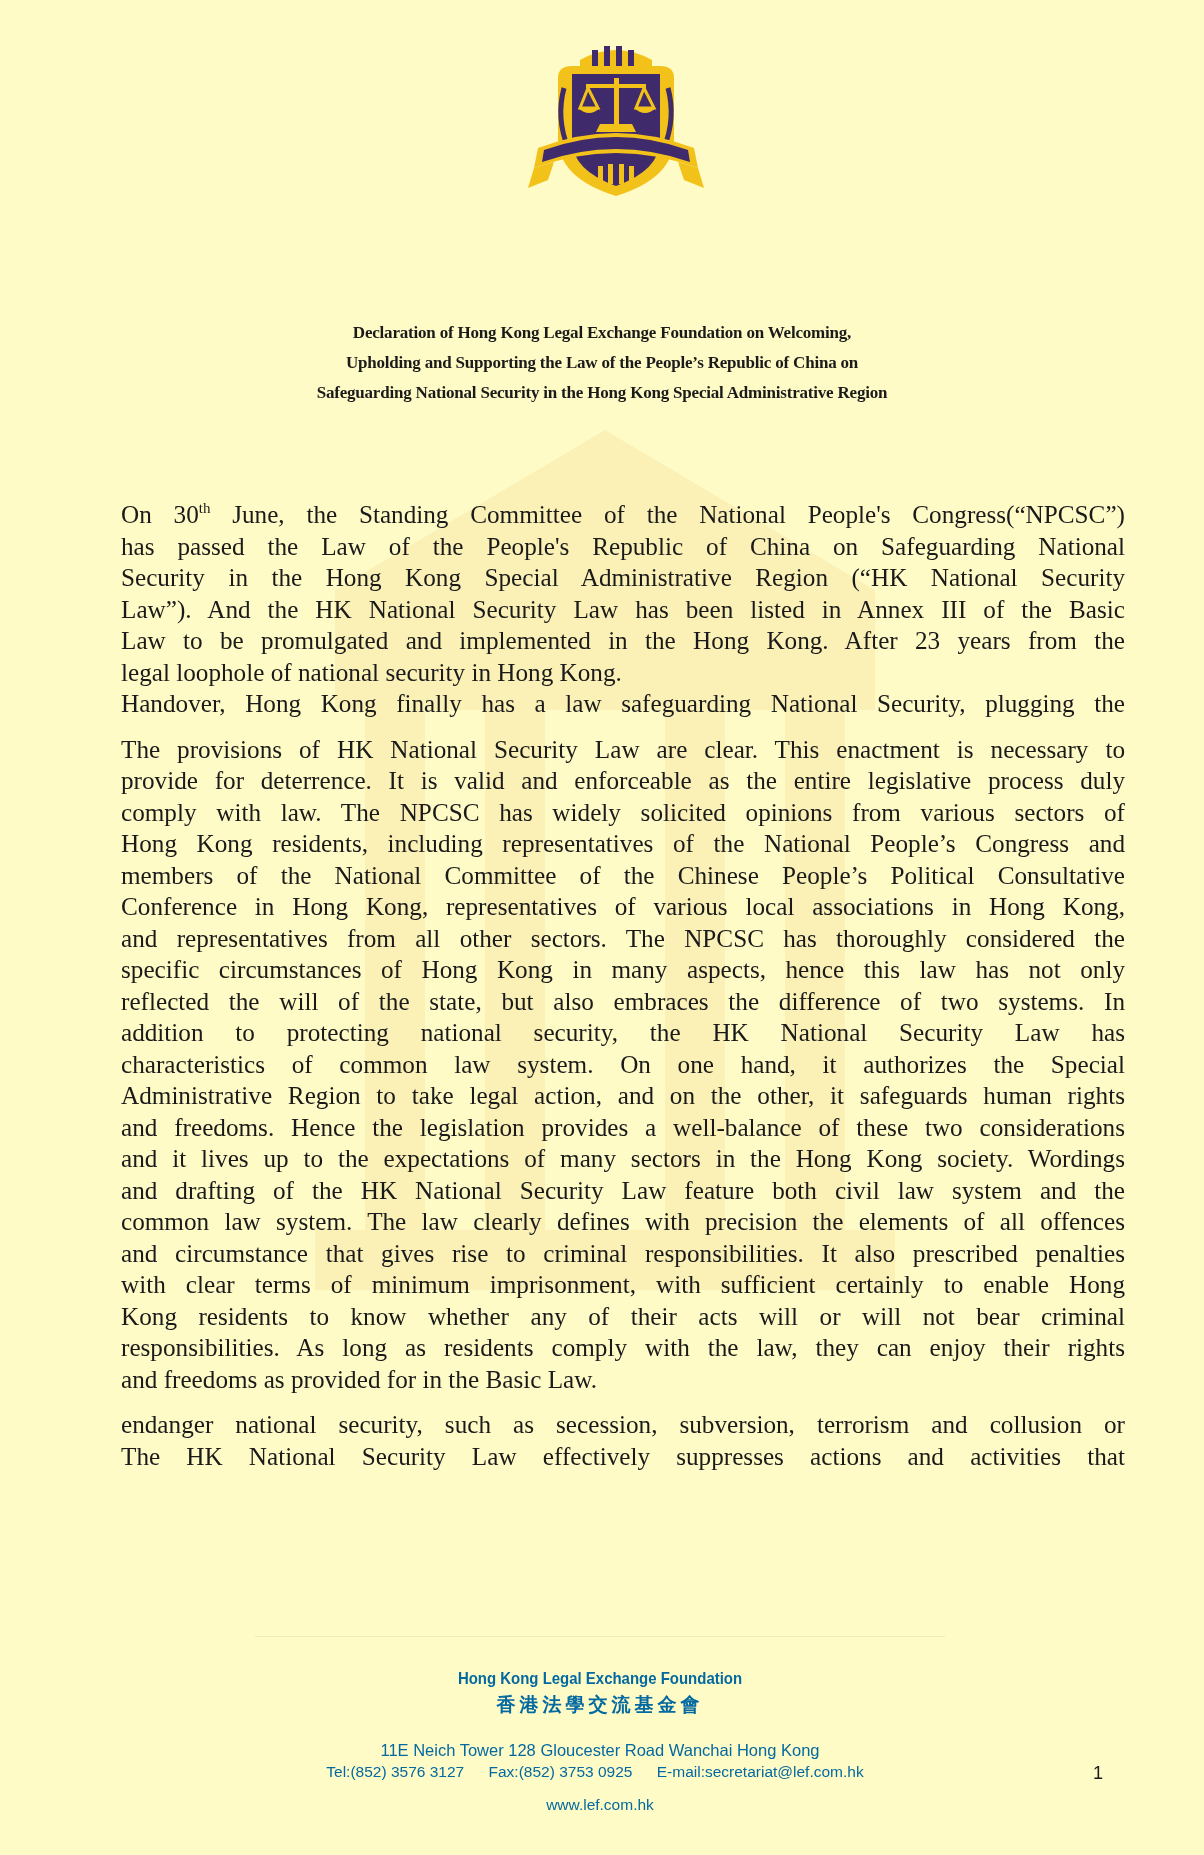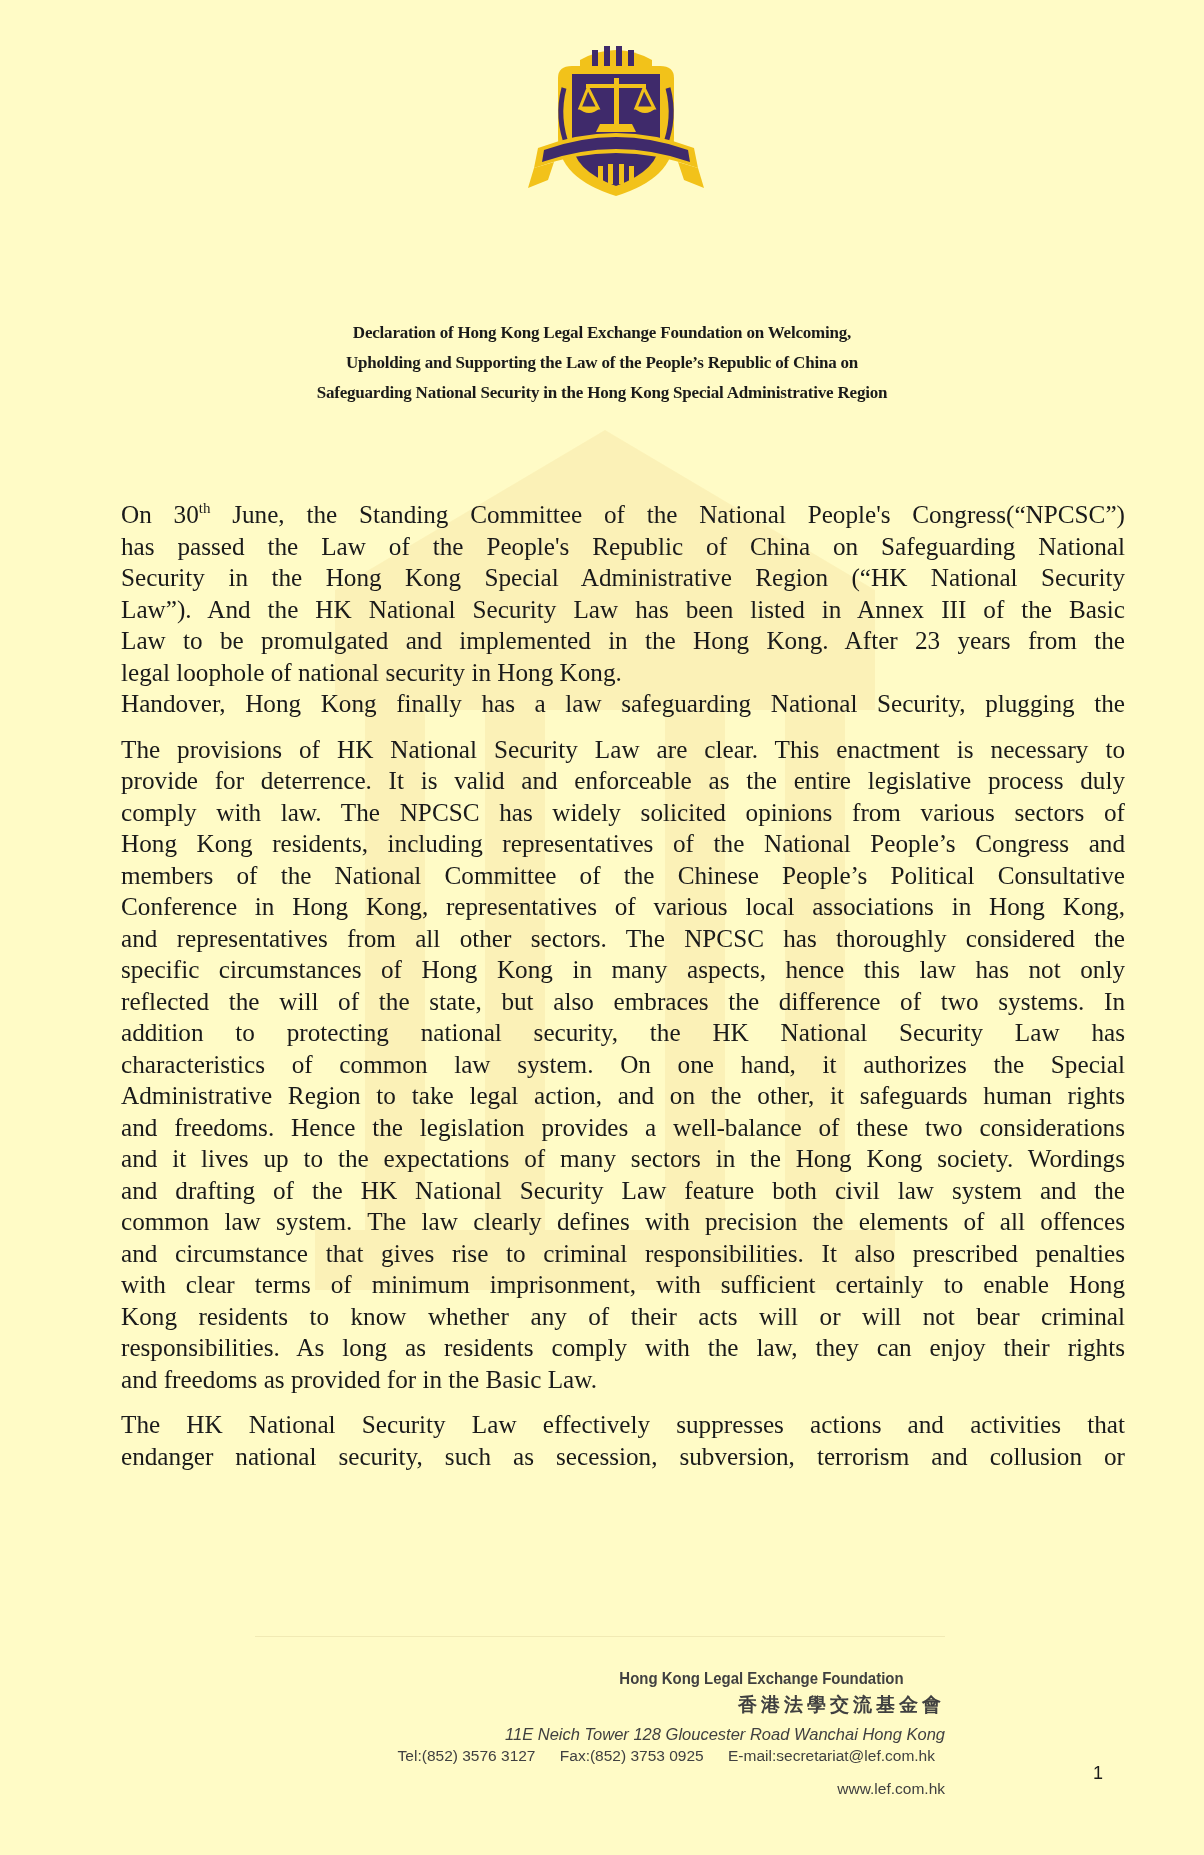--- a/index.html
+++ b/index.html
@@ -72,43 +72,42 @@
       line-height: 0;
       vertical-align: 10px;
     }
     .footer {
       position: absolute;
       left: 255px;
       top: 1636px;
       width: 690px;
       height: 200px;
       border-top: 1px solid #f1eab4;
-      text-align: right;
+      text-align: center;
       font-family: "Liberation Sans", sans-serif;
-      color: #404040;
+      color: #0369a1;
     }
     .footer .org {
       margin-top: 30px;
       font-weight: bold;
       font-size: 17px;
       line-height: 24px;
       transform: scaleX(0.88);
     }
     .footer .org-cn {
       font-weight: bold;
       font-size: 19px;
       line-height: 26px;
       letter-spacing: 4px;
       font-family: "DejaVu Sans", sans-serif;
     }
     .footer .address {
-      margin-top: 6px;
+      margin-top: 22px;
       font-size: 16.5px;
       line-height: 22px;
-      font-style: italic;
     }
     .footer .contact {
       font-size: 15.5px;
       line-height: 22px;
       white-space: nowrap;
       margin-left: -10px;
     }
     .footer .contact span {
       margin: 0 10px;
     }
@@ -204,22 +203,22 @@
       <span class="line">and it lives up to the expectations of many sectors in the Hong Kong society.  Wordings</span>
       <span class="line">and drafting of the HK National Security Law feature both civil law system and the</span>
       <span class="line">common law system. The law clearly defines with precision the elements of all offences</span>
       <span class="line">and circumstance that gives rise to criminal responsibilities.  It also prescribed penalties</span>
       <span class="line">with clear terms of minimum imprisonment, with sufficient certainly to enable Hong</span>
       <span class="line">Kong residents to know whether any of their acts will or will not bear criminal</span>
       <span class="line">responsibilities.  As long as residents comply with the law, they can enjoy their rights</span>
       <span class="line last">and freedoms as provided for in the Basic Law.</span>
     </p>
   <p id="para3">
+      <span class="line">endanger national security, such as secession, subversion, terrorism and collusion or</span>
       <span class="line">The HK National Security Law effectively suppresses actions and activities that</span>
-      <span class="line">endanger national security, such as secession, subversion, terrorism and collusion or</span>
     </p>
 </div>
 
 <div class="footer">
   <div class="org">Hong Kong Legal Exchange Foundation</div>
   <div class="org-cn">香港法學交流基金會</div>
   <div class="address">11E Neich Tower 128 Gloucester Road Wanchai Hong Kong</div>
   <div class="contact">
     <span>Tel:(852) 3576 3127</span>
     <span>Fax:(852) 3753 0925</span>

